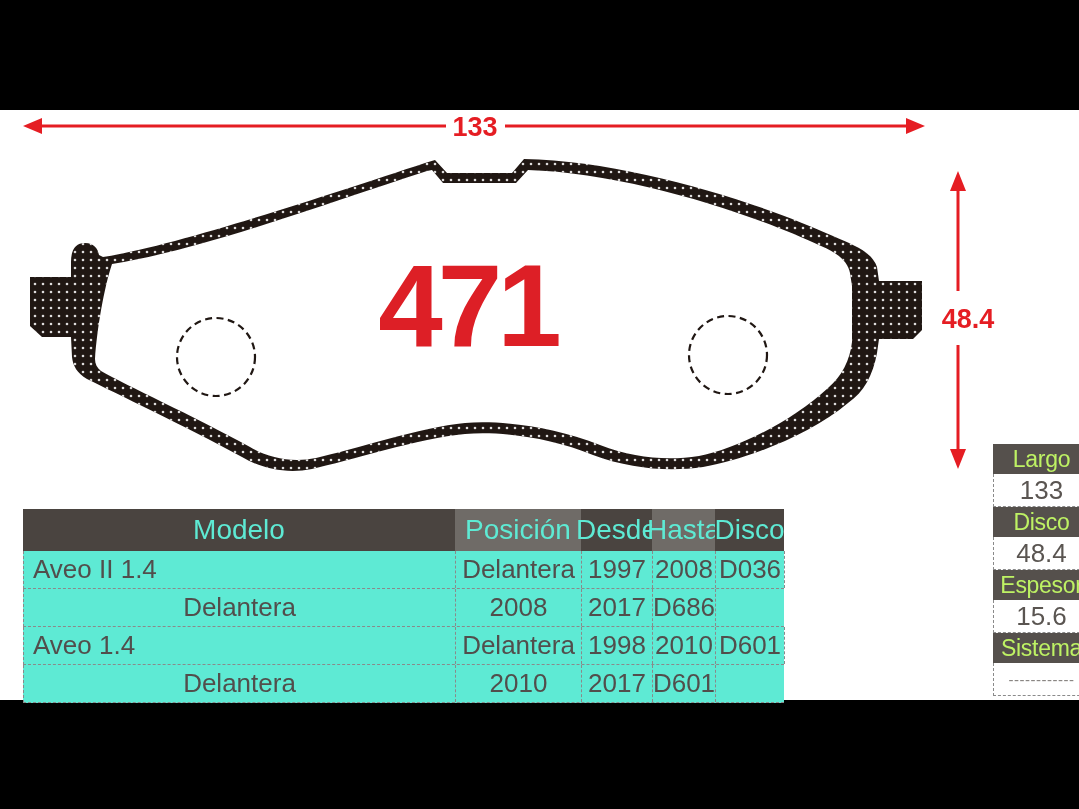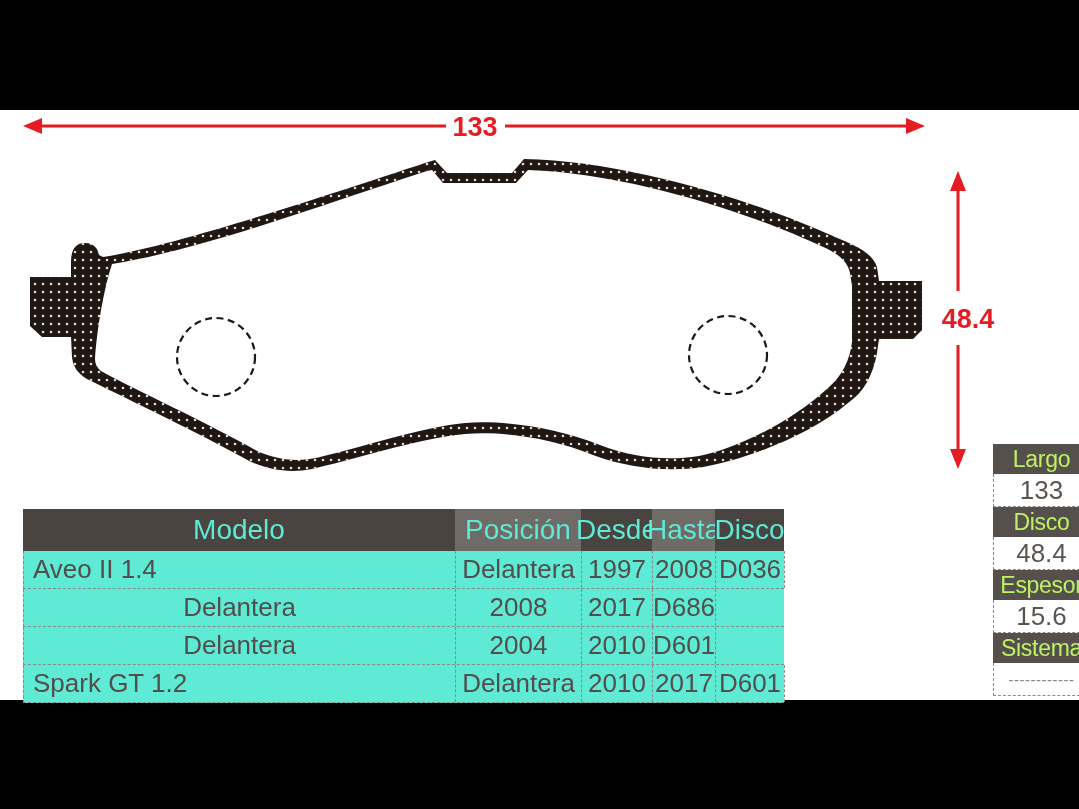--- a/index.html
+++ b/index.html
@@ -109,20 +109,21 @@
 
       <g stroke="#e51d23" stroke-width="3">
         <line x1="943" y1="188" x2="943" y2="291"></line>
         <line x1="943" y1="345" x2="943" y2="451"></line>
       </g>
       <polygon fill="#e51d23" points="943,171 935,191 951,191"></polygon>
       <polygon fill="#e51d23" points="943,469 935,449 951,449"></polygon>
       <text x="953" y="328" text-anchor="middle" font-size="27" font-weight="bold" fill="#e51d23">48.4</text>
     </svg>
 
+    <div class="part-number">471</div>
 
     <div class="fitment">
       <div class="frow head">
         <div class="hc bg-dark">Modelo</div>
         <div class="hc bg-light">Posición</div>
         <div class="hc bg-dark">Desde</div>
         <div class="hc bg-light">Hasta</div>
         <div class="hc bg-dark">Disco</div>
       </div>
 
@@ -133,27 +134,27 @@
         <div class="bc">2008</div>
         <div class="bc">D036</div>
       </div>
       <div class="frow body">
         <div class="bc">Delantera</div>
         <div class="bc">2008</div>
         <div class="bc">2017</div>
         <div class="bc">D686</div>
       </div>
       <div class="frow body">
+        <div class="bc model">Aveo 1.4</div>
         <div class="bc">Delantera</div>
-        <div class="bc">2004</div>
+        <div class="bc">1998</div>
         <div class="bc">2010</div>
         <div class="bc">D601</div>
       </div>
       <div class="frow body">
-        <div class="bc model">Spark GT 1.2</div>
         <div class="bc">Delantera</div>
         <div class="bc">2010</div>
         <div class="bc">2017</div>
         <div class="bc">D601</div>
       </div>
     </div>
 
     <div class="specs">
       <div class="sh">Largo</div>
       <div class="sv">133</div>

